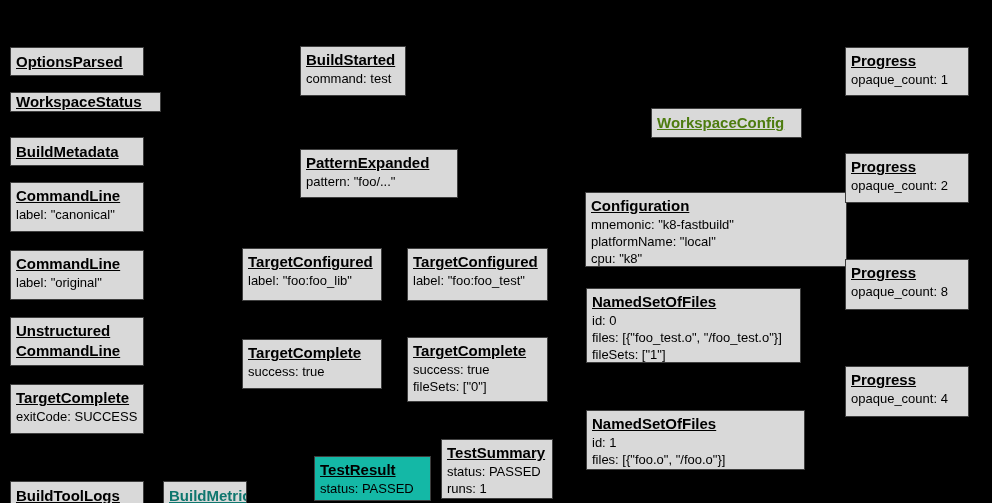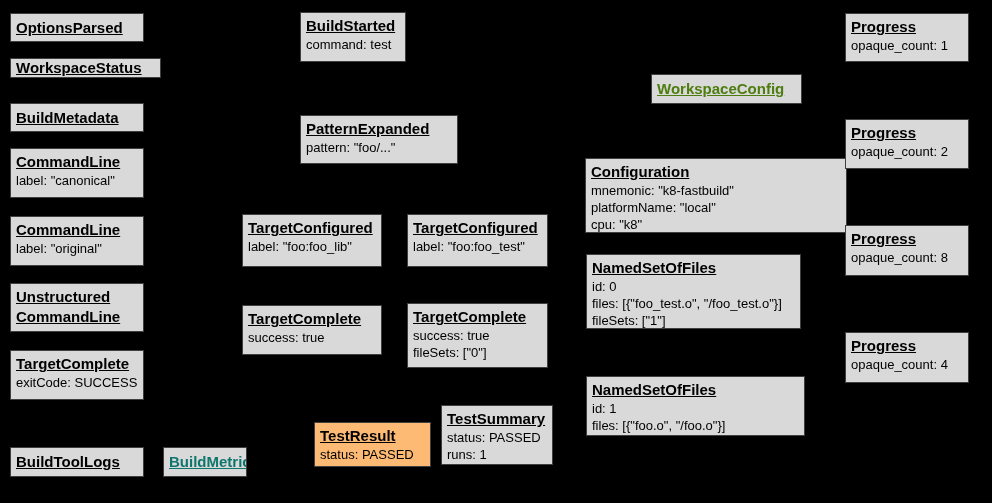--- a/index.html
+++ b/index.html
@@ -16,20 +16,21 @@
     font-family: "Liberation Sans", sans-serif;
   }
   .node {
     position: absolute;
     box-sizing: border-box;
     background: #d9d9d9;
     border: 1px solid #3f3f3f;
     padding: 3px 5px 3px 5px;
     color: #000;
     overflow: hidden;
+    margin-top: 34px;
   }
   .node .title-line {
     display: block;
     font-weight: bold;
     font-size: 15px;
     line-height: 20px;
     text-decoration: underline;
     white-space: nowrap;
   }
   .node .detail-line {
@@ -127,21 +128,21 @@
       </div>
       <span class="detail-line">success: true</span>
     </div>
     <div class="node" style="left: 407px; top: 303px; width: 141px; height: 65px; background: rgb(217, 217, 217); border-color: rgb(63, 63, 63); color: rgb(0, 0, 0);">
       <div>
         <span class="title-line">TargetComplete</span>
       </div>
       <span class="detail-line">success: true</span>
       <span class="detail-line">fileSets: ["0"]</span>
     </div>
-    <div class="node" style="left: 314px; top: 422px; width: 117px; height: 45px; background: #fdba74; border-color: rgb(63, 63, 63); color: rgb(0, 0, 0);">
+    <div class="node" style="left: 314px; top: 422px; width: 117px; height: 45px; background: #14b8a6; border-color: rgb(63, 63, 63); color: rgb(0, 0, 0);">
       <div>
         <span class="title-line">TestResult</span>
       </div>
       <span class="detail-line">status: PASSED</span>
     </div>
     <div class="node" style="left: 441px; top: 405px; width: 112px; height: 60px; background: rgb(217, 217, 217); border-color: rgb(63, 63, 63); color: rgb(0, 0, 0);">
       <div>
         <span class="title-line">TestSummary</span>
       </div>
       <span class="detail-line">status: PASSED</span>

